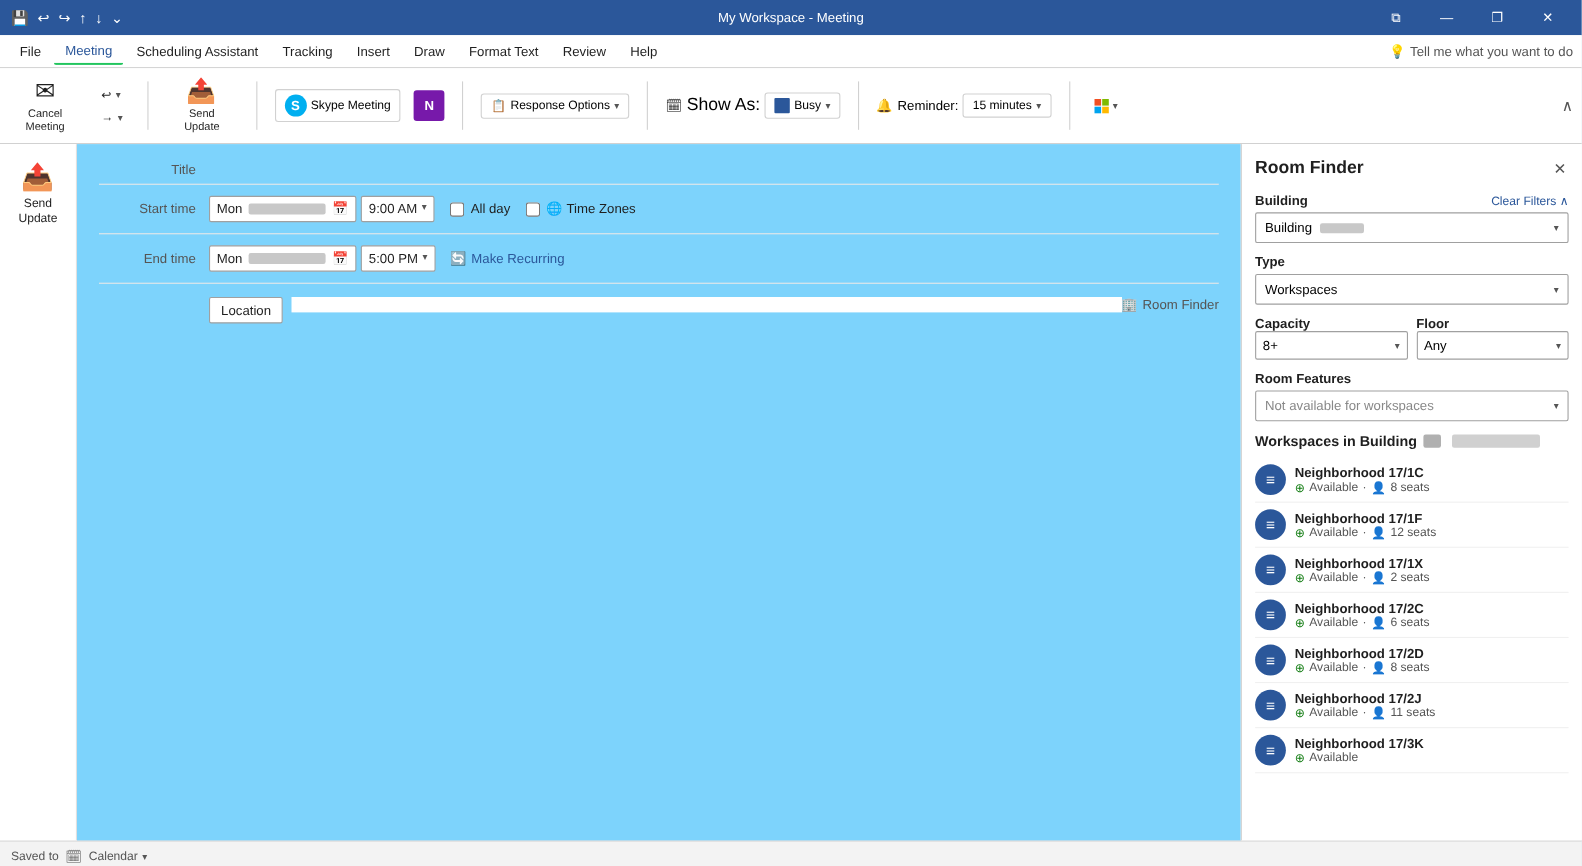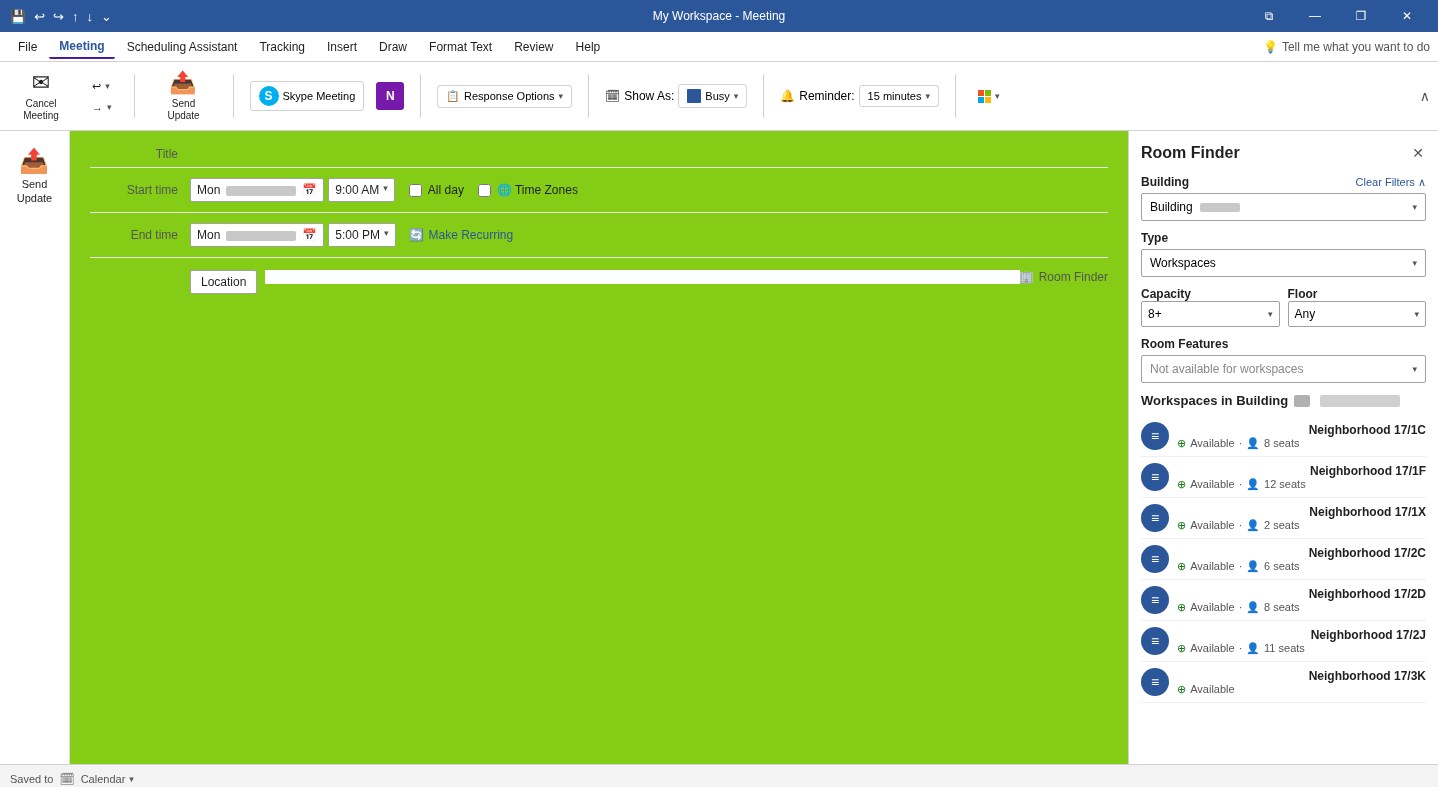--- a/index.html
+++ b/index.html
@@ -35,21 +35,21 @@
       border-bottom: 1px solid #d1d1d1;
       gap: 2px;
     }
     .menu-item {
       padding: 4px 10px;
       cursor: pointer;
       font-size: 12px;
       border-radius: 2px;
       color: #1f1f1f;
     }
-    .menu-item.active { border-bottom: 2px solid #4c1d95; color: #2b579a; font-weight: 700; }
+    .menu-item.active { border-bottom: 2px solid #22c55e; color: #2b579a; font-weight: 400; }
     .menu-tell { display: flex; align-items: center; gap: 4px; color: #555; font-size: 12px; margin-left: auto; }
 
     
     .ribbon {
       background: white;
       border-bottom: 1px solid #d1d1d1;
       padding: 4px 8px;
       display: flex;
       align-items: center;
       gap: 12px;
@@ -147,21 +147,21 @@
       font-size: 11px;
       color: #1f1f1f;
     }
     .send-update-btn .icon { font-size: 24px; margin-bottom: 2px; }
 
     
     .main-form {
       flex: 1;
       padding: 16px 20px;
       overflow-y: auto;
-      background: #84cc16;
+      background: #7dd3fc;
     }
 
     .form-row {
       display: flex;
       align-items: center;
       margin-bottom: 6px;
       border-bottom: 1px solid #e8e8e8;
       padding-bottom: 6px;
     }
     .form-row:last-child { border-bottom: none; }
@@ -295,21 +295,21 @@
     .workspace-item {
       display: flex; align-items: center; gap: 8px;
       padding: 6px 0; border-bottom: 1px solid #f0f0f0;
       cursor: pointer;
     }
     .workspace-icon {
       width: 28px; height: 28px; background: #2b579a; border-radius: 50%;
       display: flex; align-items: center; justify-content: center;
       color: white; font-size: 14px; flex-shrink: 0;
     }
-    .workspace-info { flex: 1; text-align: right; }
+    .workspace-info { flex: 1; }
     .workspace-name { font-size: 12px; font-weight: 600; color: #1f1f1f; }
     .workspace-meta { font-size: 11px; color: #555; display: flex; align-items: center; gap: 4px; }
     .available-dot { color: #107c10; font-size: 11px; }
 
     
     .status-bar {
       background: #f3f3f3;
       border-top: 1px solid #d1d1d1;
       height: 28px;
       display: flex;
@@ -417,21 +417,21 @@
   <div class="response-btn">
     <span>📋</span>
     <span>Response Options</span>
     <span class="chevron-btn">▾</span>
   </div>
 
   <div class="ribbon-divider"></div>
 
   <div style="display:flex;align-items:center;gap:4px;">
     <span>🗓</span>
-    <span style="font-size:12px;">Show As:</span>
+    <span style="font-size:16px;">Show As:</span>
     <div class="show-as-btn">
       <div class="busy-indicator"></div>
       <span>Busy</span>
       <span class="chevron-btn">▾</span>
     </div>
   </div>
 
   <div class="ribbon-divider"></div>
 
   <div style="display:flex;align-items:center;gap:4px;">

